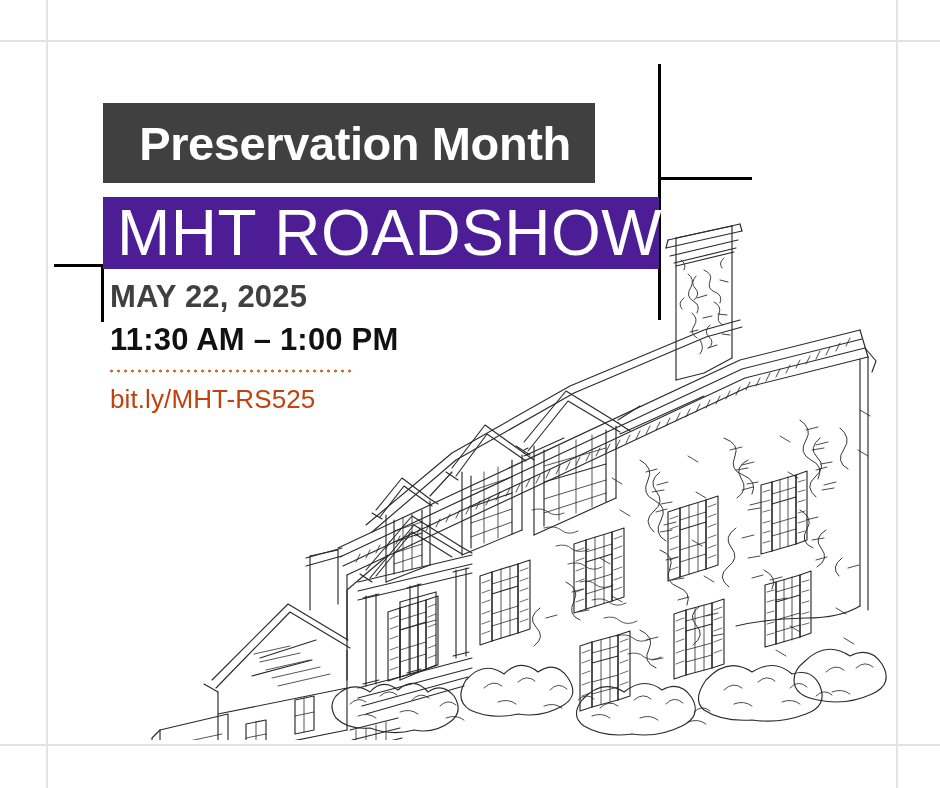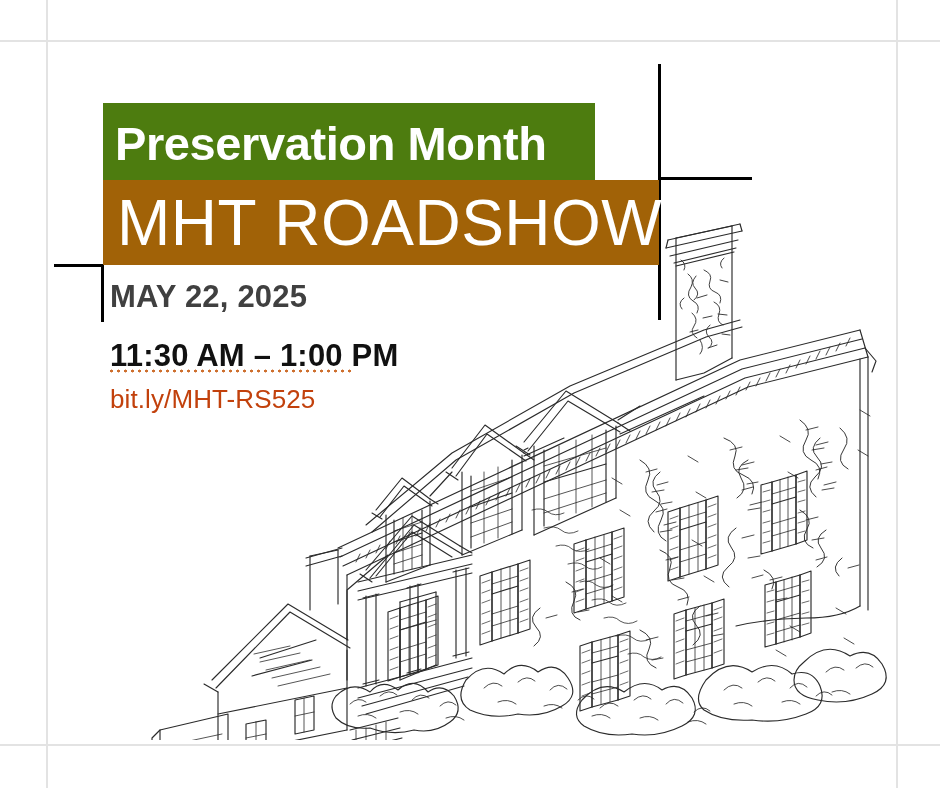--- a/index.html
+++ b/index.html
@@ -17,38 +17,38 @@
   .guide-v{width:2px;top:0;height:788px;}
   .guide-h{height:2px;left:0;width:940px;}
 
   
   .rule{position:absolute;background:#000;}
 
   
   .band-orange{
     position:absolute;
     left:103px;top:103px;width:492px;height:80px;
-    background:#4d7c0f;
-    display:flex;align-items:center;
+    background:#404040;
+    display:flex;align-items:center;justify-content:center;
   }
   .band-orange .txt{
     color:#ffffff;
     font-size:47px;
     font-weight:700;
     letter-spacing:-0.4px;
     padding-left:12px;
     line-height:1;
     white-space:nowrap;
   }
 
   
   .band-black{
     position:absolute;
-    left:103px;top:180px;width:556px;height:85px;
-    background:#a16207;
+    left:103px;top:197px;width:556px;height:72px;
+    background:#4c1d95;
     display:flex;align-items:center;
   }
   .band-black .txt{
     color:#ffffff;
     font-size:64px;
     font-weight:400;
     letter-spacing:0.5px;
     padding-left:14px;
     line-height:1;
     white-space:nowrap;
@@ -56,21 +56,21 @@
 
   
   .date-line{
     position:absolute;left:110px;top:279px;
     font-size:31px;font-weight:700;color:#404040;letter-spacing:0.2px;
     white-space:nowrap;line-height:1.15;
   }
   .time-line{
     position:absolute;left:110px;top:322px;
     font-size:31px;font-weight:700;color:#111;letter-spacing:0.2px;
-    white-space:nowrap;line-height:1.15;margin-top:16px;
+    white-space:nowrap;line-height:1.15;
   }
 
   
   .dotted{
     position:absolute;left:108px;top:369px;width:243px;height:4px;
     background-image:radial-gradient(circle,#CE6F2E 1.4px, rgba(0,0,0,0) 1.6px);
     background-size:7px 4px;
     background-repeat:repeat-x;
   }
 

